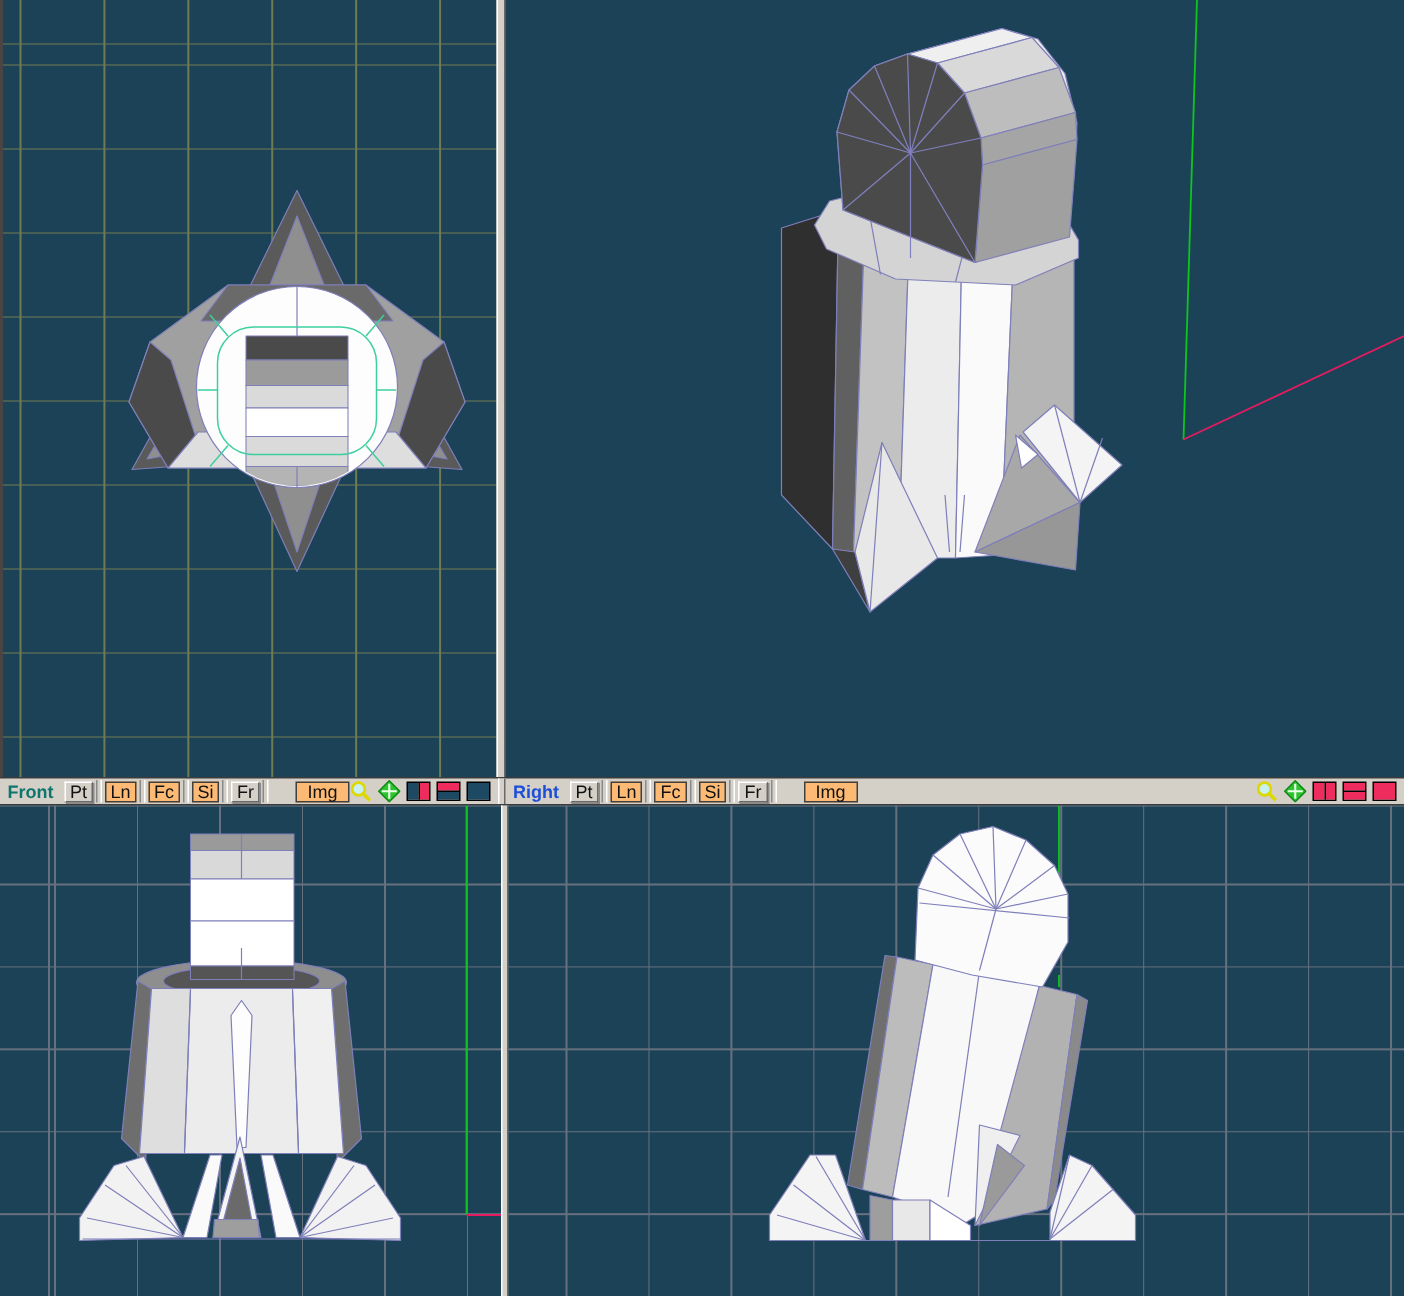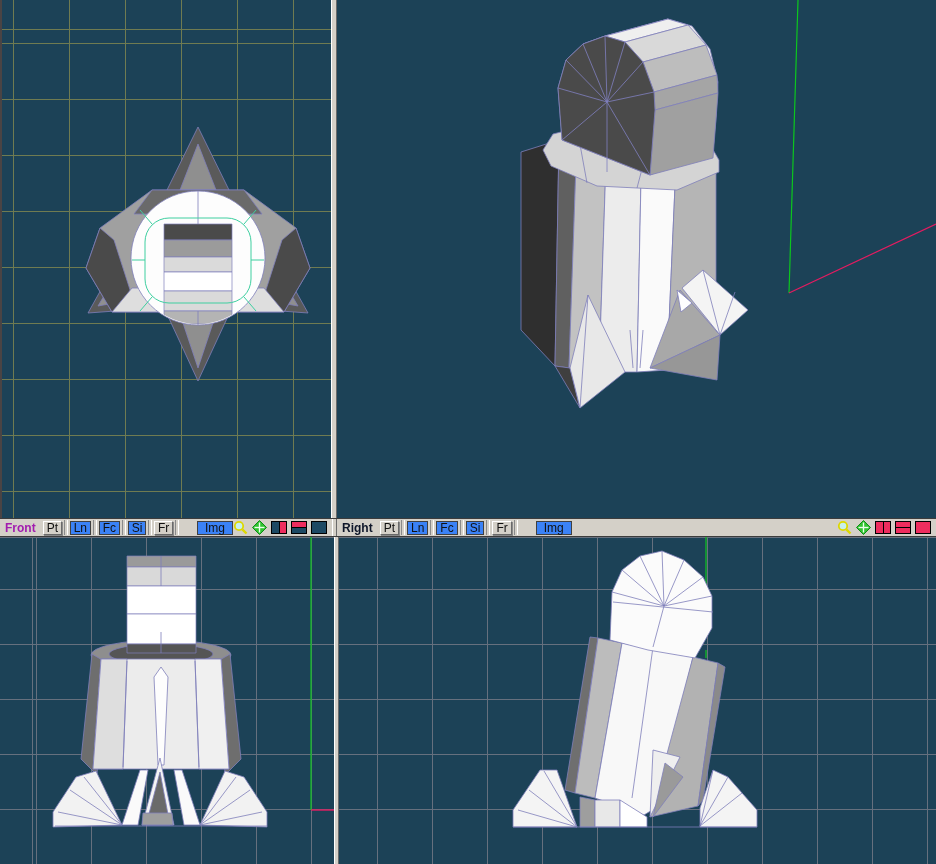--- a/index.html
+++ b/index.html
@@ -29,26 +29,26 @@
   #vdiv-bot{left:334px;top:537px;width:3px;height:327px;}
   
   .toolstrip{position:absolute;left:0;top:518px;width:936px;height:19px;
     background:#d4d0c8;border-top:1px solid #3c3c3c;border-bottom:1px solid #3c3c3c;
     box-sizing:border-box;display:flex;}
   .vtoolbar{display:flex;align-items:center;height:100%;box-sizing:border-box;}
   #tb-front{width:332px;}
   #tb-right{flex:1;}
   .tstrip-div{width:5px;height:100%;background:#d4d0c8;border-left:1px solid #fff;border-right:1px solid #6a6a6a;box-sizing:border-box;}
   .tb-label{font-size:12px;font-weight:bold;margin:0 7px 0 5px;letter-spacing:0;}
-  .lbl-navy{color:#a21caf;}
-  .lbl-pink{color:#0f172a;}
+  .lbl-navy{color:#0f766e;}
+  .lbl-pink{color:#1d4ed8;}
   .tb-btn{height:14px;line-height:13px;font-size:12px;padding:0 3px;margin:0;
     background:#d4d0c8;color:#111;border:1px solid #6a6a6a;border-top-color:#fff;border-left-color:#fff;
     box-shadow:1px 1px 0 #8a8a8a;cursor:default;font-family:"Liberation Sans",sans-serif;}
-  .tb-btn.on{background:#3b82f6;border:1px solid #404040;box-shadow:none;}
+  .tb-btn.on{background:#fdba74;border:1px solid #404040;box-shadow:none;}
   .tb-btn.wide{padding:0 7px;margin-left:16px;}
   .tb-sep{width:2px;height:15px;border-left:1px solid #8a8a8a;border-right:1px solid #ffffff;margin:0 2px;}
   .tb-icons{margin-left:auto;display:flex;align-items:center;gap:4px;padding-right:5px;}
   .sqicon{width:16px;height:13px;border:1px solid #000;box-sizing:border-box;display:flex;}
   .sqicon.horiz{flex-direction:column;}
   .sqicon span{flex:1;}
   .sqicon .gap-v{flex:0 0 1px;background:#000;}
   .c-navy{background:#1d4963;} .c-pink{background:#ee2d5e;}
   .icon14{width:15px;height:15px;display:block;}
   .m{stroke:#7f7fba;stroke-width:.8;stroke-linejoin:round;}

